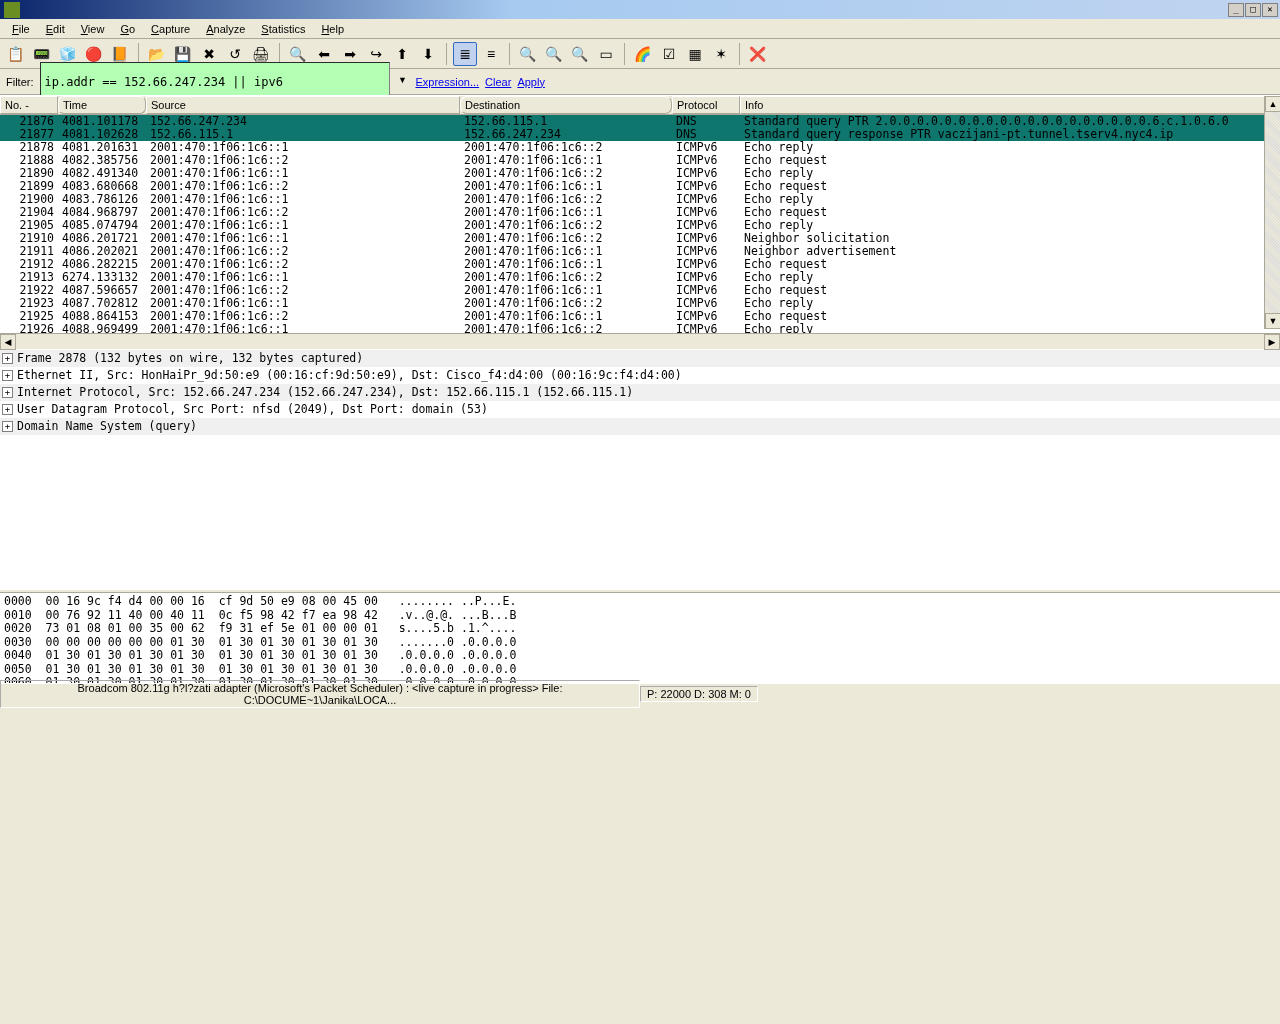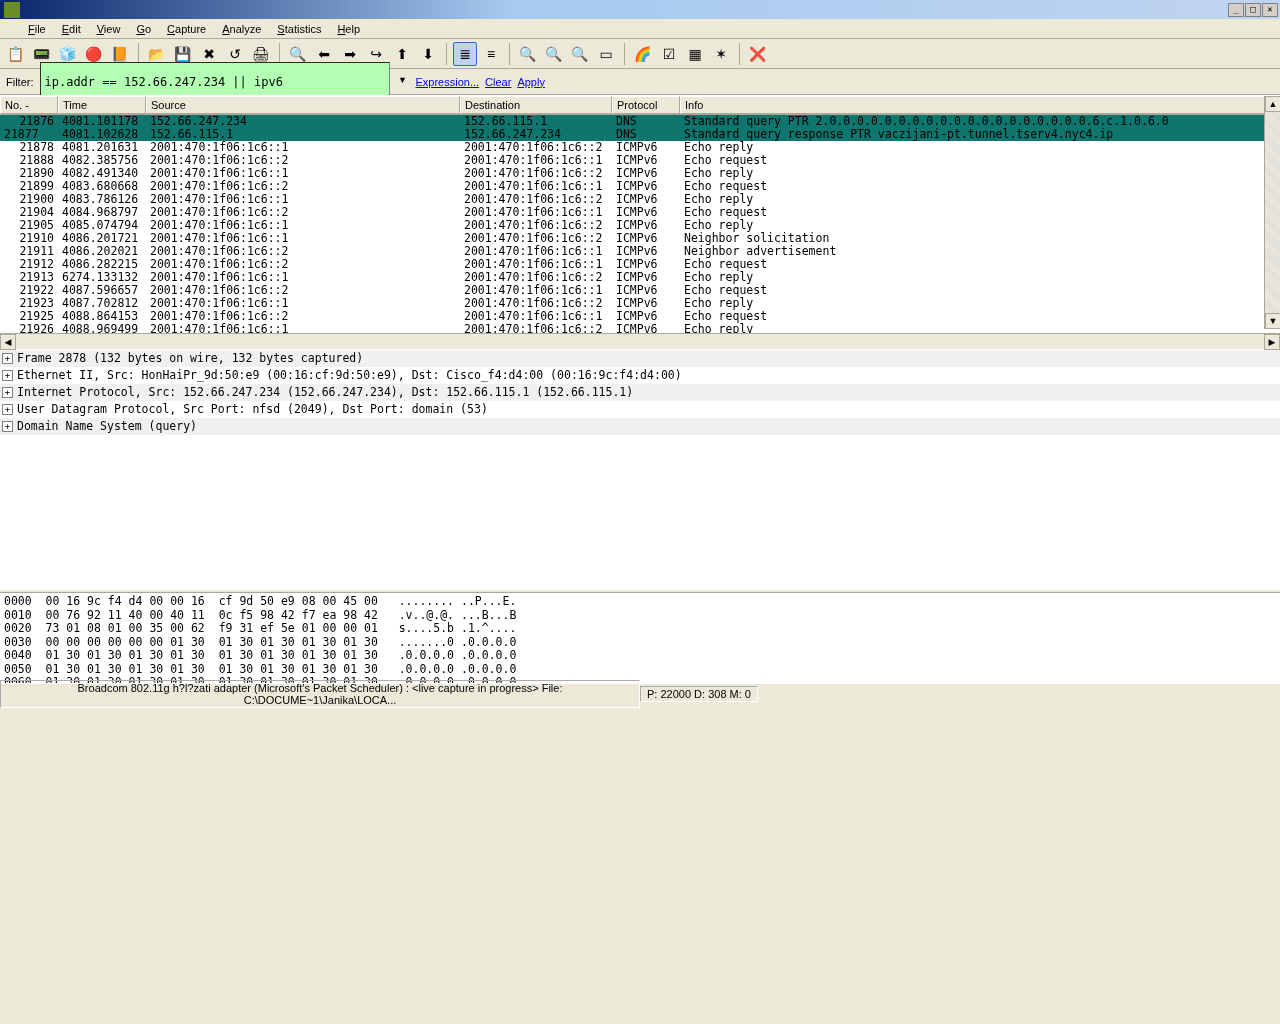--- a/index.html
+++ b/index.html
@@ -1,38 +1,38 @@
 <!DOCTYPE html>
 <html><head>
 <meta charset="utf-8">
 <style>
 * { box-sizing: border-box; margin: 0; padding: 0; }
 body { font-family: Tahoma, sans-serif; font-size: 11px; background: #ece9d8; width: 1280px; height: 1024px; overflow: hidden; }
 .titlebar { height: 19px; background: linear-gradient(to right, #0a246a, #a6caf0 40%, #c0d4f0); display: flex; align-items: center; justify-content: flex-end; padding-right: 2px; }
 .titlebar-icon { width: 16px; height: 16px; background: #6b8e23; margin: 1px 2px; }
 .titlebar-left { flex:1; display:flex; align-items:center; padding-left:2px;}
 .win-btn { width: 16px; height: 14px; background: #d4d0c8; border: 1px solid #808080; margin-left: 1px; font-size: 9px; text-align: center; line-height: 11px; cursor: pointer; font-family:"Marlett",monospace; }
-.menubar { height: 20px; background: #ece9d8; display: flex; align-items: center; padding: 0 20px; border-bottom: 1px solid #aca899; }
+.menubar { height: 20px; background: #ece9d8; display: flex; align-items: center; padding: 0 4px; border-bottom: 1px solid #aca899; }
 .menu-item { padding: 2px 8px; cursor: pointer; }
 .menu-item .underline { text-decoration: underline; }
 .toolbar { height: 30px; background: #ece9d8; display: flex; align-items: center; padding: 2px 4px; border-bottom: 1px solid #aca899; gap: 2px; }
 .tool-btn { width: 24px; height: 24px; display: flex; align-items: center; justify-content: center; cursor: pointer; font-size: 14px; border:1px solid transparent;}
 .tool-btn.active { border:1px solid #316ac5; background:#c1d2ee; border-radius:2px;}
 .tool-sep { width: 1px; height: 22px; background: #aca899; margin: 0 4px; }
 .filter-bar { height: 26px; background: #ece9d8; display: flex; align-items: center; padding: 2px 6px; border-bottom: 1px solid #aca899; gap: 6px; }
 .filter-input { flex: 0 0 350px; background: #b3ffb3; border: 1px inset #808080; padding: 12px 4px; font-family: monospace; font-size: 12px; }
 .filter-dropdown { width: 14px; height:14px; font-size:9px; text-align:center; border:none; cursor:pointer;}
 .filter-link { color: #0000ee; text-decoration: underline; cursor: pointer; }
 .packet-list { height: 250px; background: white; position: relative; border-top:1px solid #fff;}
 .plist-header { display: flex; background: #ece9d8; border-bottom: 1px solid #aca899; position: sticky; top: 12px; }
 .plist-header .col { border: 1px solid; border-color: #fff #aca899 #aca899 #fff; padding: 2px 4px; font-size: 11px; cursor:pointer; }
 .col-no { width: 58px; }
-.col-time { width: 88px; }
+.col-time { width: 88px; border-radius: 6px; }
 .col-src { width: 314px; }
-.col-dst { width: 152px; }
+.col-dst { width: 212px; border-radius: 7px; }
 .col-proto { width: 68px; }
 .col-info { flex: 1; }
 .plist-body { overflow: hidden; font-family: "Lucida Console", monospace; font-size: 11.5px; line-height: 13px; height:218px;}
 .packet-row { display: flex; white-space: pre; }
 .packet-row.selected { background: #0f766e; }
 .packet-row .c { overflow: hidden; padding: 0 4px; }
 .hscroll { height: 16px; background: #ece9d8; border-top: 1px solid #aca899; display: flex; justify-content: flex-end; align-items:center; }
 .scroll-btn { width: 16px; height: 16px; background: #ece9d8; border: 1px solid #aca899; font-size: 9px; text-align: center; line-height:14px; cursor:pointer;}
 .scroll-btn.left { margin-right:auto; }
 .vscroll { position: absolute; right: 0; top: 0; bottom: 16px; width: 16px; background: #ece9d8; border-left: 1px solid #aca899; display:flex; flex-direction:column;}
@@ -120,21 +120,21 @@
   <div class="plist-header">
     <div class="col col-no">No. ‑</div>
     <div class="col col-time">Time</div>
     <div class="col col-src">Source</div>
     <div class="col col-dst">Destination</div>
     <div class="col col-proto">Protocol</div>
     <div class="col col-info">Info</div>
   </div>
   <div class="plist-body" id="plist-body">
       <div class="packet-row selected"><div class="c col-no" style="text-align:right">21876</div><div class="c col-time">4081.101178</div><div class="c col-src">152.66.247.234</div><div class="c col-dst">152.66.115.1</div><div class="c col-proto">DNS</div><div class="c col-info">Standard query PTR 2.0.0.0.0.0.0.0.0.0.0.0.0.0.0.0.0.0.0.0.6.c.1.0.6.0</div></div>
-      <div class="packet-row selected"><div class="c col-no" style="text-align:left">21877</div><div class="c col-time">4081.102628</div><div class="c col-src">152.66.115.1</div><div class="c col-dst">152.66.247.234</div><div class="c col-proto">DNS</div><div class="c col-info">Standard query response PTR vaczijani-pt.tunnel.tserv4.nyc4.ip</div></div>
+      <div class="packet-row selected"><div class="c col-no" style="text-align:right">21877</div><div class="c col-time">4081.102628</div><div class="c col-src">152.66.115.1</div><div class="c col-dst">152.66.247.234</div><div class="c col-proto">DNS</div><div class="c col-info">Standard query response PTR vaczijani-pt.tunnel.tserv4.nyc4.ip</div></div>
       <div class="packet-row"><div class="c col-no" style="text-align:right">21878</div><div class="c col-time">4081.201631</div><div class="c col-src">2001:470:1f06:1c6::1</div><div class="c col-dst">2001:470:1f06:1c6::2</div><div class="c col-proto">ICMPv6</div><div class="c col-info">Echo reply</div></div>
       <div class="packet-row"><div class="c col-no" style="text-align:right">21888</div><div class="c col-time">4082.385756</div><div class="c col-src">2001:470:1f06:1c6::2</div><div class="c col-dst">2001:470:1f06:1c6::1</div><div class="c col-proto">ICMPv6</div><div class="c col-info">Echo request</div></div>
       <div class="packet-row"><div class="c col-no" style="text-align:right">21890</div><div class="c col-time">4082.491340</div><div class="c col-src">2001:470:1f06:1c6::1</div><div class="c col-dst">2001:470:1f06:1c6::2</div><div class="c col-proto">ICMPv6</div><div class="c col-info">Echo reply</div></div>
       <div class="packet-row"><div class="c col-no" style="text-align:right">21899</div><div class="c col-time">4083.680668</div><div class="c col-src">2001:470:1f06:1c6::2</div><div class="c col-dst">2001:470:1f06:1c6::1</div><div class="c col-proto">ICMPv6</div><div class="c col-info">Echo request</div></div>
       <div class="packet-row"><div class="c col-no" style="text-align:right">21900</div><div class="c col-time">4083.786126</div><div class="c col-src">2001:470:1f06:1c6::1</div><div class="c col-dst">2001:470:1f06:1c6::2</div><div class="c col-proto">ICMPv6</div><div class="c col-info">Echo reply</div></div>
       <div class="packet-row"><div class="c col-no" style="text-align:right">21904</div><div class="c col-time">4084.968797</div><div class="c col-src">2001:470:1f06:1c6::2</div><div class="c col-dst">2001:470:1f06:1c6::1</div><div class="c col-proto">ICMPv6</div><div class="c col-info">Echo request</div></div>
       <div class="packet-row"><div class="c col-no" style="text-align:right">21905</div><div class="c col-time">4085.074794</div><div class="c col-src">2001:470:1f06:1c6::1</div><div class="c col-dst">2001:470:1f06:1c6::2</div><div class="c col-proto">ICMPv6</div><div class="c col-info">Echo reply</div></div>
       <div class="packet-row"><div class="c col-no" style="text-align:right">21910</div><div class="c col-time">4086.201721</div><div class="c col-src">2001:470:1f06:1c6::1</div><div class="c col-dst">2001:470:1f06:1c6::2</div><div class="c col-proto">ICMPv6</div><div class="c col-info">Neighbor solicitation</div></div>
       <div class="packet-row"><div class="c col-no" style="text-align:right">21911</div><div class="c col-time">4086.202021</div><div class="c col-src">2001:470:1f06:1c6::2</div><div class="c col-dst">2001:470:1f06:1c6::1</div><div class="c col-proto">ICMPv6</div><div class="c col-info">Neighbor advertisement</div></div>
       <div class="packet-row"><div class="c col-no" style="text-align:right">21912</div><div class="c col-time">4086.282215</div><div class="c col-src">2001:470:1f06:1c6::2</div><div class="c col-dst">2001:470:1f06:1c6::1</div><div class="c col-proto">ICMPv6</div><div class="c col-info">Echo request</div></div>

